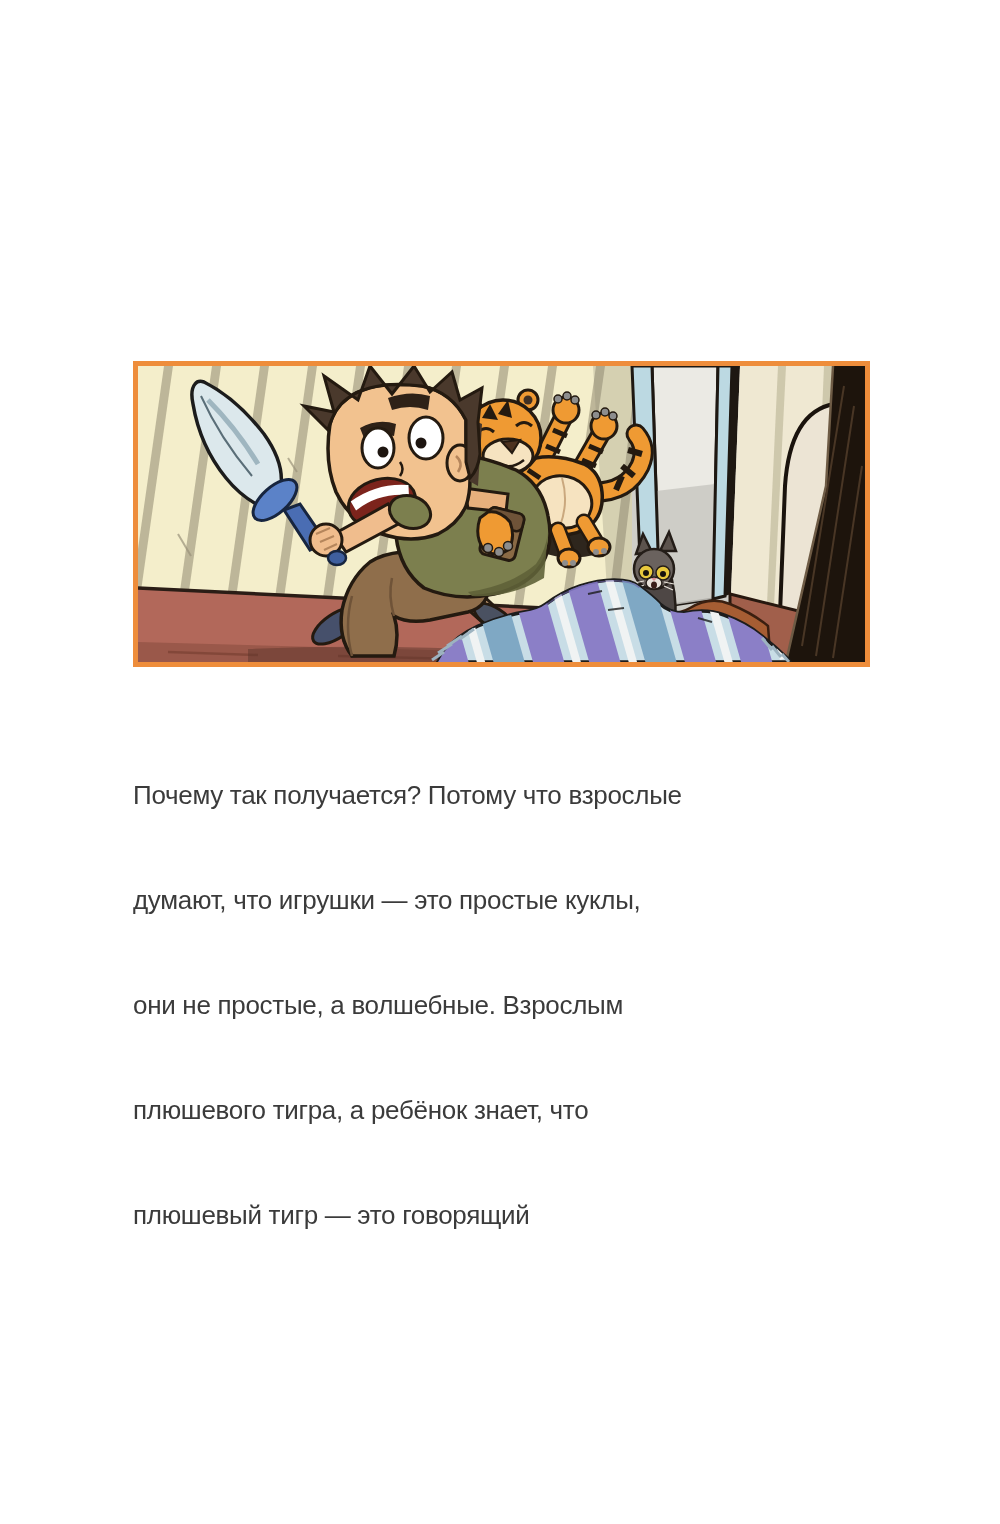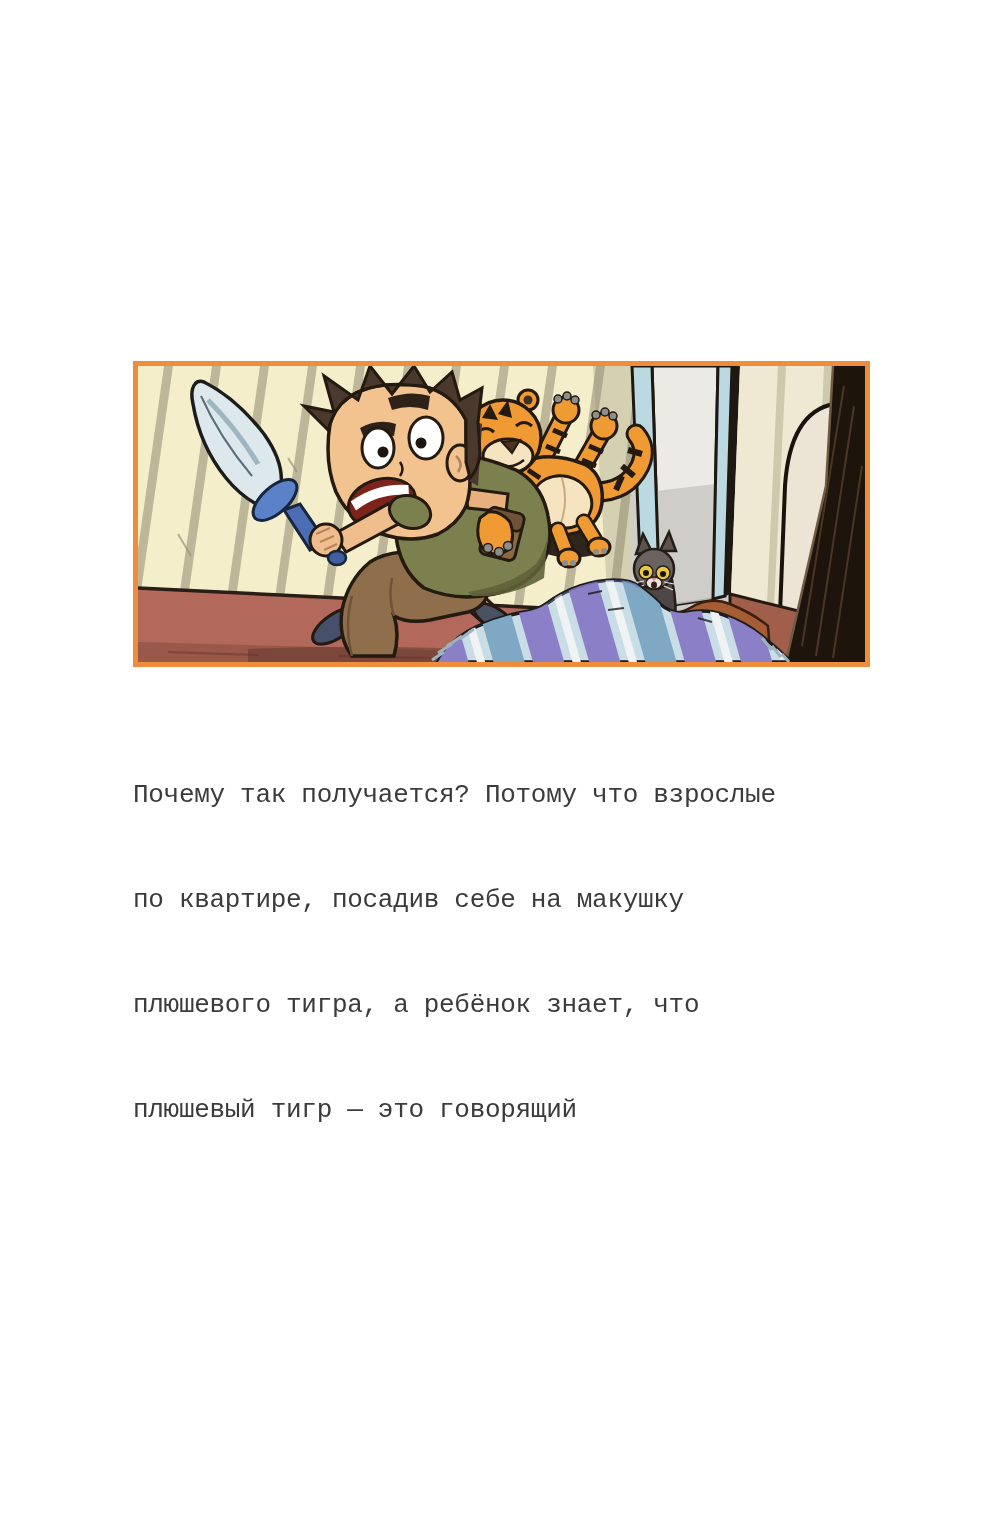--- a/index.html
+++ b/index.html
@@ -1,17 +1,17 @@
 <!DOCTYPE html>
 <html><head>
 <meta charset="utf-8">
 <style>
   html,body{margin:0;padding:0;background:#ffffff;}
   .page{position:relative;width:1000px;height:1309px;background:#ffffff;overflow:hidden;
-        font-family:Liberation Mono, monospace;}
+        font-family:Liberation Sans, sans-serif;}
   .illustration{position:absolute;left:133px;top:361px;width:737px;height:306px;
         border:5px solid #ee8d3b;box-sizing:content-box;margin:0;padding:0;background:#f4eecb;}
   .illustration{width:727px;height:296px;}
   .illustration svg{display:block;width:727px;height:296px;}
   .paragraph{position:absolute;left:133px;top:708px;color:#3b3b3b;
         font-size:26px;line-height:35px;letter-spacing:-0.3px;white-space:pre;}
   .paragraph div{height:35px;}
 </style>
 </head>
 <body>
@@ -278,21 +278,22 @@
           <circle cx="188" cy="174" r="16" fill="#f0bd8d" stroke="#241a10" stroke-width="3"></circle>
           <path d="M178,168 l14,-6 M182,176 l14,-6 M186,184 l13,-6" stroke="#b5865c" stroke-width="2" fill="none"></path>
           <ellipse cx="199" cy="192" rx="9" ry="7" fill="#3f5f9e" stroke="#17253f" stroke-width="2.5"></ellipse>
         </g>
       </g>
     </svg>
   </figure>
 
   <div class="paragraph">
     <div>Почему так получается? Потому что взрослые</div>
-    <div>по квартире, посадив себе на макушку</div>
+    <div>думают, что игрушки — это простые куклы,</div>
+    <div>они не простые, а волшебные. Взрослым</div>
     <div>плюшевого тигра, а ребёнок знает, что</div>
     <div>плюшевый тигр — это говорящий</div>
     
     
     
     
     
   </div>
 
 </main>

